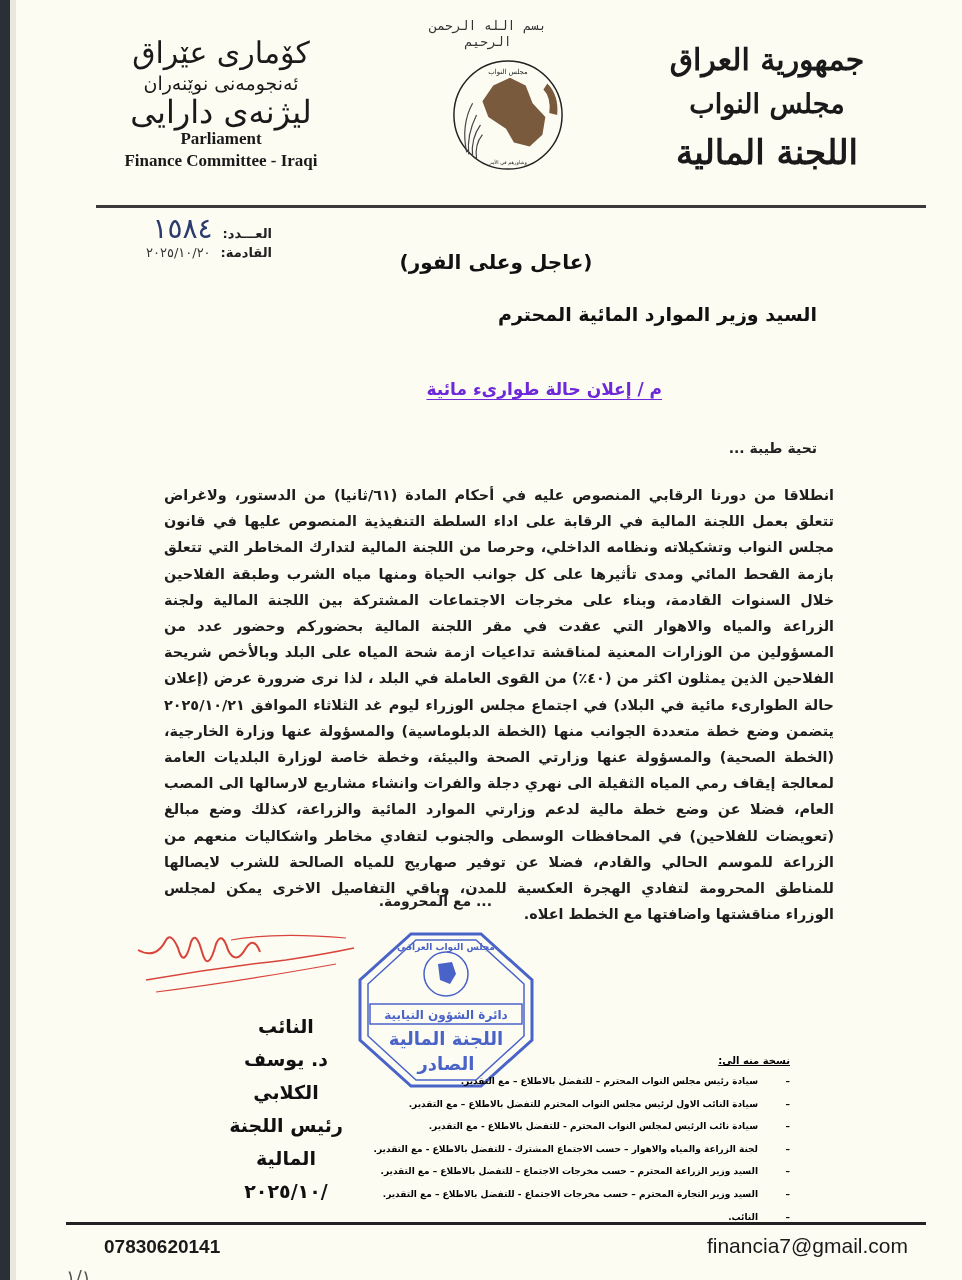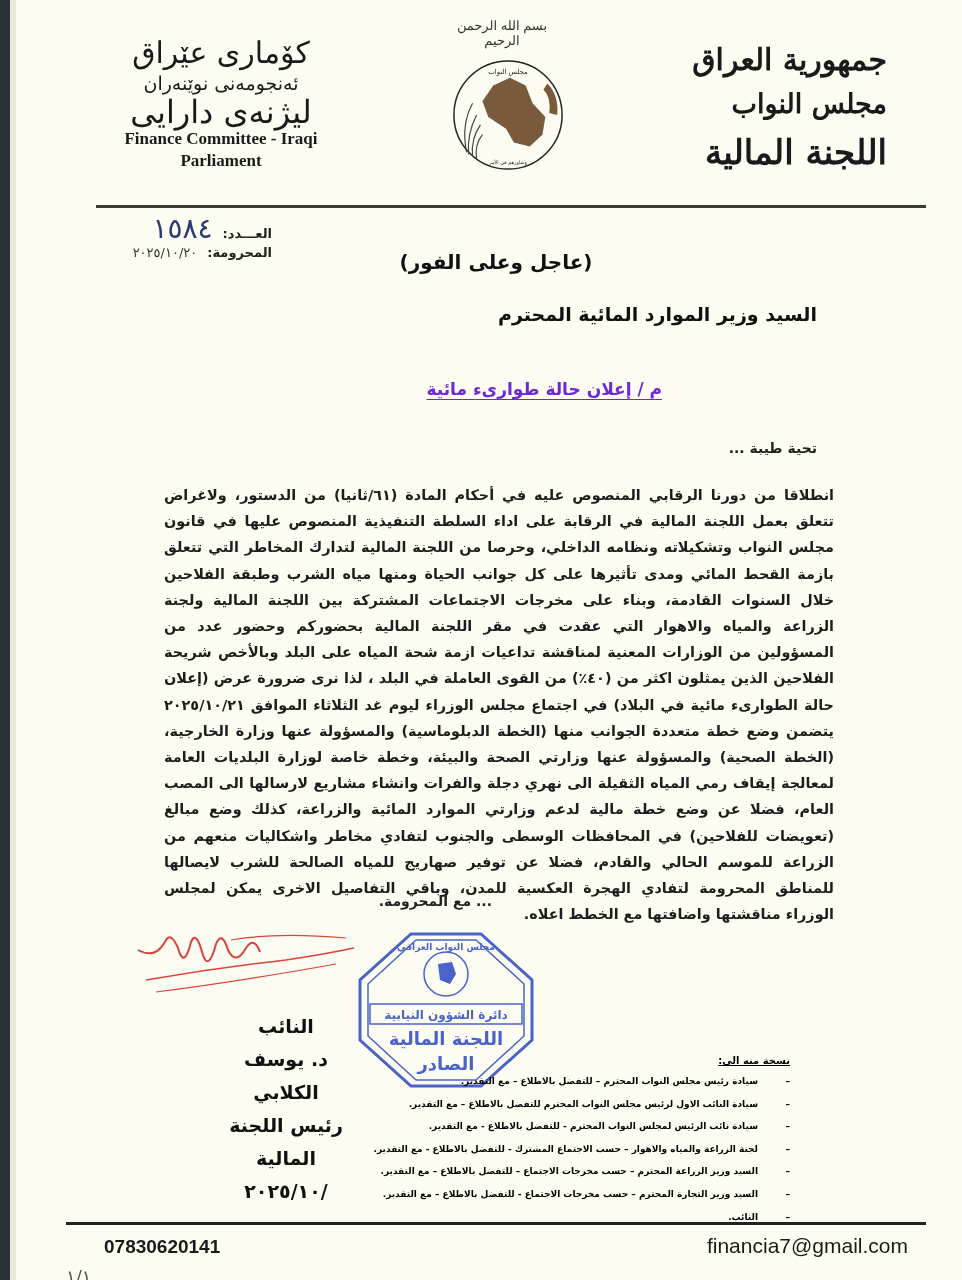--- a/index.html
+++ b/index.html
@@ -14,25 +14,25 @@
     border-left:6px solid #e9e8df;
     box-sizing:border-box;
   }
   .abs { position:absolute; }
   
   .hdr-left { left:70px; top:36px; width:270px; text-align:center; color:#1a1a1a; }
   .hdr-left .kurd1 { font-family:"DejaVu Serif", serif; font-size:30px; line-height:34px; direction:rtl; }
   .hdr-left .kurd2 { font-family:"DejaVu Serif", serif; font-size:19px; line-height:26px; direction:rtl; }
   .hdr-left .kurd3 { font-family:"DejaVu Serif", serif; font-size:32px; line-height:32px; direction:rtl; }
   .hdr-left .en { font-family:"Liberation Serif", serif; font-weight:bold; font-size:17px; line-height:22px; }
-  .hdr-right { right:75px; top:38px; width:240px; color:#1a1a1a; direction:rtl; }
+  .hdr-right { right:75px; top:38px; width:240px; text-align:center; color:#1a1a1a; direction:rtl; }
   .hdr-right .ar1 { font-family:"DejaVu Serif", serif; font-size:30px; line-height:44px; font-weight:bold; }
   .hdr-right .ar2 { font-family:"DejaVu Serif", serif; font-size:27px; line-height:44px; font-weight:bold; }
   .hdr-right .ar3 { font-family:"DejaVu Serif", serif; font-size:34px; line-height:52px; font-weight:bold; }
-  .basmala { left:426px; top:18px; width:120px; text-align:center; font-family:Liberation Sans, sans-serif; font-size:13px; color:#333; direction:rtl; }
+  .basmala { left:412px; top:18px; width:120px; text-align:center; font-family:Liberation Mono, monospace; font-size:13px; color:#333; direction:rtl; }
   .logo { left:433px; top:56px; width:118px; height:118px; }
   .hdr-rule { left:80px; top:205px; width:830px; height:3px; background:#3a3a3a; }
   
   .ref { right:690px; top:212px; direction:rtl; color:#222; }
   .ref .row { display:flex; align-items:baseline; gap:10px; }
   .ref .lbl { font-size:13px; font-weight:bold; }
   .ref .num { font-family:"DejaVu Sans", sans-serif; font-size:28px; color:#2c3a6e; letter-spacing:3px; }
   .ref .date { font-size:13px; color:#333; }
   
   .urgent { left:380px; top:250px; width:200px; text-align:center; direction:rtl; font-size:20px; font-weight:bold; color:#111; }
@@ -63,22 +63,22 @@
 </style>
 </head>
 <body>
 
 <div class="page">
 
   <div class="abs hdr-left">
     <div class="kurd1">کۆماری عێراق</div>
     <div class="kurd2">ئەنجومەنی نوێنەران</div>
     <div class="kurd3">لیژنەی دارایی</div>
+    <div class="en">Parliament</div>
     <div class="en">Finance Committee - Iraqi</div>
-    <div class="en">Parliament</div>
   </div>
 
   <div class="abs basmala">بسم الله الرحمن الرحيم</div>
   <svg class="abs logo" viewBox="0 0 120 120">
     <circle cx="60" cy="60" r="55" fill="none" stroke="#222" stroke-width="1.5"></circle>
     <path d="M45 30 L62 22 L78 30 L85 48 L98 62 L95 80 L82 92 L66 88 L58 74 L40 62 L34 46 Z" fill="#7a5a3c"></path>
     <path d="M100 28 Q112 40 110 60 L102 58 Q104 42 96 34 Z" fill="#7a5a3c"></path>
     <path d="M20 100 Q18 80 28 60" fill="none" stroke="#444" stroke-width="1.2"></path>
     <path d="M24 102 Q22 84 32 70" fill="none" stroke="#444" stroke-width="1.2"></path>
     <path d="M28 104 Q26 90 34 80" fill="none" stroke="#444" stroke-width="1.2"></path>
@@ -94,21 +94,21 @@
   </div>
 
   <div class="abs hdr-rule"></div>
 
   <div class="abs ref">
     <div class="row">
       <span class="lbl">العـــدد:</span>
       <span class="num">١٥٨٤</span>
     </div>
     <div class="row">
-      <span class="lbl">المحرومة:</span>
+      <span class="lbl">القادمة:</span>
       <span class="date">٢٠٢٥/١٠/٢٠</span>
     </div>
   </div>
 
   <div class="abs urgent">(عاجل وعلى الفور)</div>
   <div class="abs addressee">السيد وزير الموارد المائية المحترم</div>
   <div class="abs subject">م / إعلان حالة طوارىء مائية</div>
   <div class="abs greeting">تحية طيبة ...</div>
   <div class="abs para">انطلاقا من دورنا الرقابي المنصوص عليه في أحكام المادة (٦١/ثانيا) من الدستور، ولاغراض تتعلق بعمل اللجنة المالية في الرقابة على اداء السلطة التنفيذية المنصوص عليها في قانون مجلس النواب وتشكيلاته ونظامه الداخلي، وحرصا من اللجنة المالية لتدارك المخاطر التي تتعلق بازمة القحط المائي ومدى تأثيرها على كل جوانب الحياة ومنها مياه الشرب وطبقة الفلاحين خلال السنوات القادمة، وبناء على مخرجات الاجتماعات المشتركة بين اللجنة المالية ولجنة الزراعة والمياه والاهوار التي عقدت في مقر اللجنة المالية بحضوركم وحضور عدد من المسؤولين من الوزارات المعنية لمناقشة تداعيات ازمة شحة المياه على البلد وبالأخص شريحة الفلاحين الذين يمثلون اكثر من (٤٠٪) من القوى العاملة في البلد ، لذا نرى ضرورة عرض (إعلان حالة الطوارىء مائية في البلاد) في اجتماع مجلس الوزراء ليوم غد الثلاثاء الموافق ٢٠٢٥/١٠/٢١ يتضمن وضع خطة متعددة الجوانب منها (الخطة الدبلوماسية) والمسؤولة عنها وزارة الخارجية، (الخطة الصحية) والمسؤولة عنها وزارتي الصحة والبيئة، وخطة خاصة لوزارة البلديات العامة لمعالجة إيقاف رمي المياه الثقيلة الى نهري دجلة والفرات وانشاء مشاريع لارسالها الى المصب العام، فضلا عن وضع خطة مالية لدعم وزارتي الموارد المائية والزراعة، كذلك وضع مبالغ (تعويضات للفلاحين) في المحافظات الوسطى والجنوب لتفادي مخاطر واشكاليات منعهم من الزراعة للموسم الحالي والقادم، فضلا عن توفير صهاريج للمياه الصالحة للشرب لايصالها للمناطق المحرومة لتفادي الهجرة العكسية للمدن، وباقي التفاصيل الاخرى يمكن لمجلس الوزراء مناقشتها واضافتها مع الخطط اعلاه.</div>
   <div class="abs closing">... مع المحرومة.</div>

